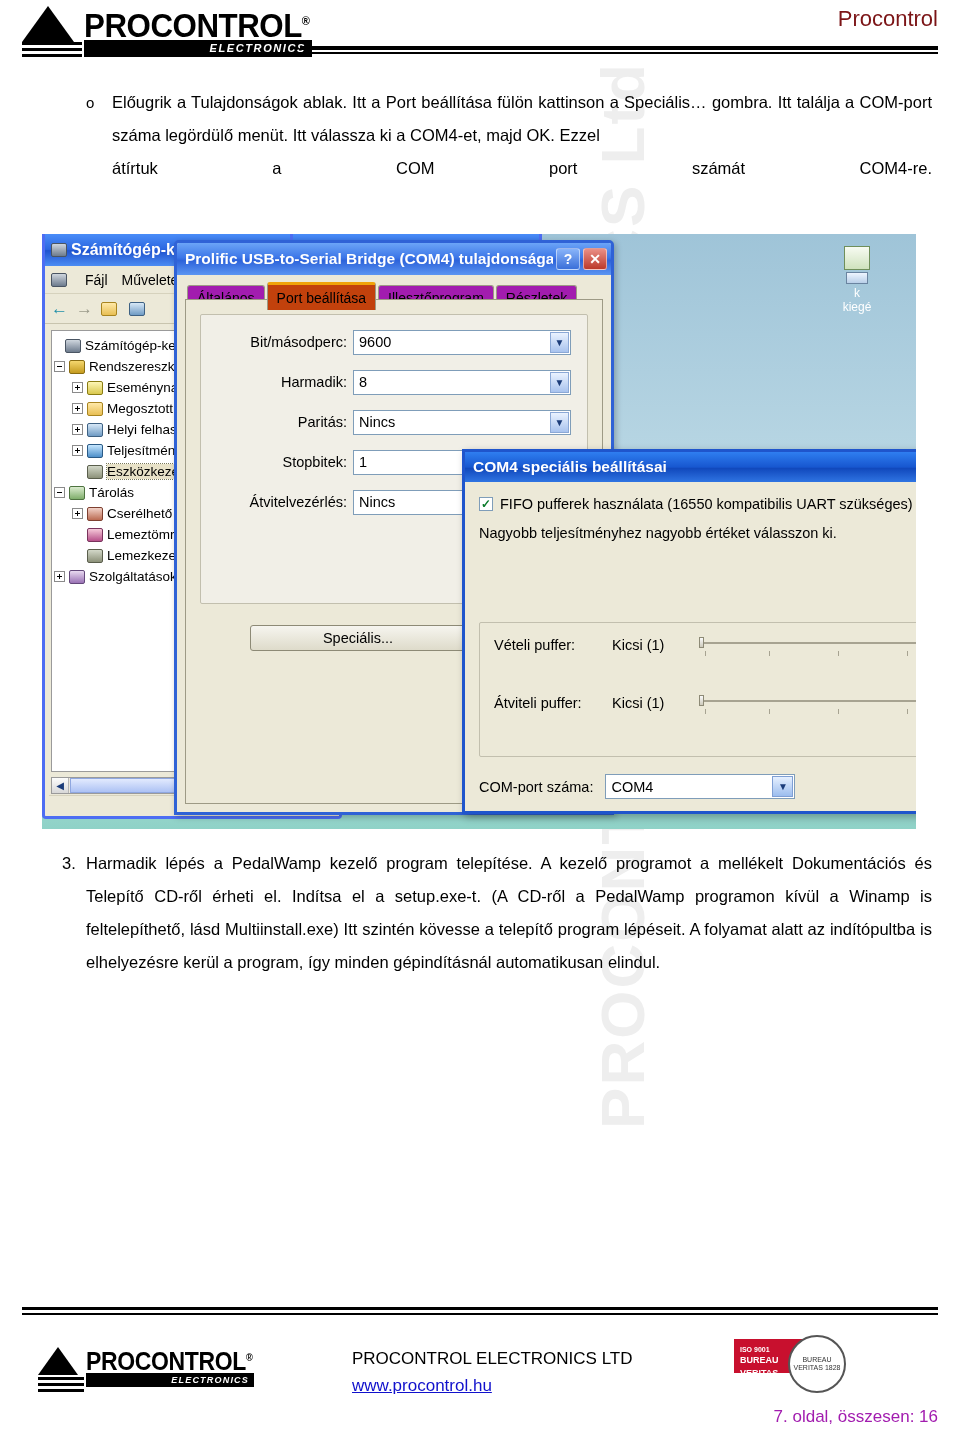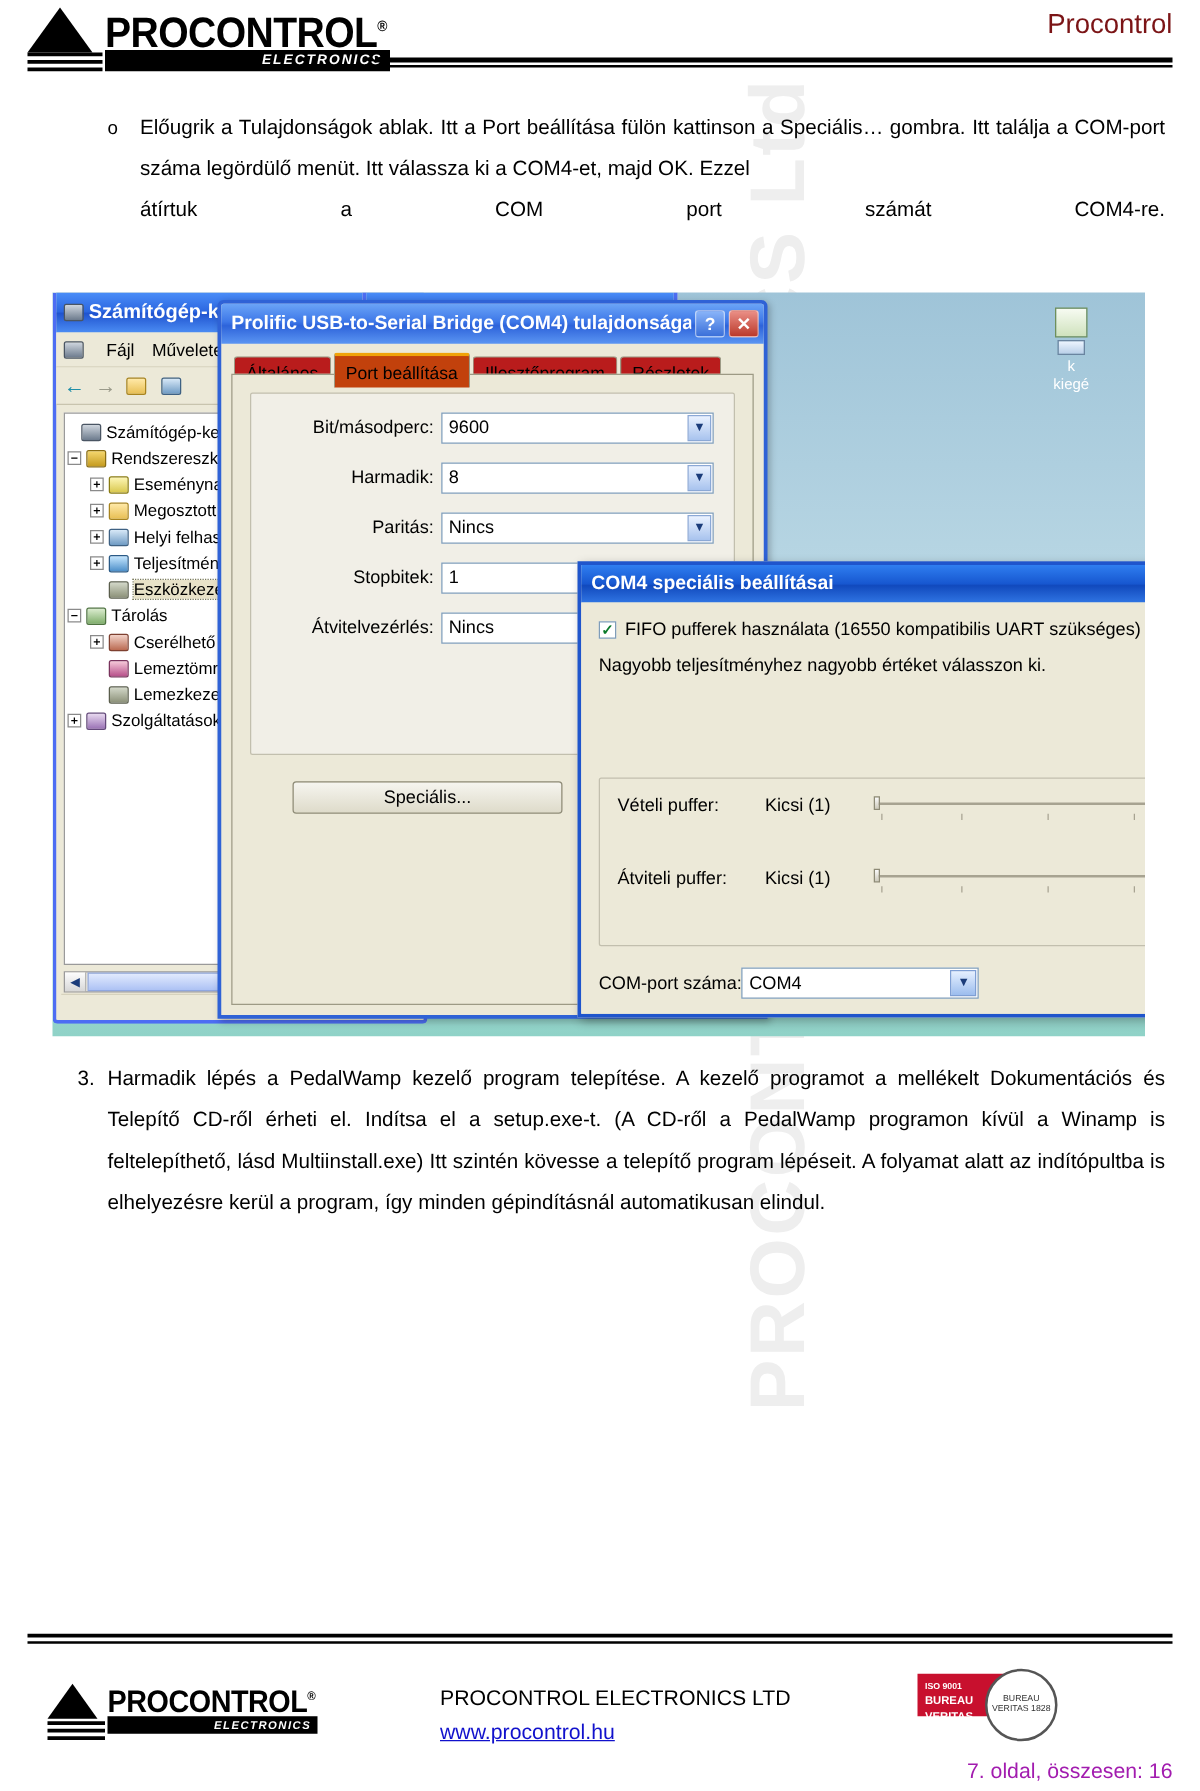--- a/index.html
+++ b/index.html
@@ -370,21 +370,21 @@
   .prop-tabs {
     display:flex; align-items:flex-end;
     padding: 10px 0 0 10px;
     height: 34px;
     gap: 2px;
   }
   .tab {
     height: 24px;
     padding: 0 9px;
     font-size: 14px;
-    background: #b91c1c;
+    background: #a21caf;
     border: 1px solid #9d9a85;
     border-bottom: none;
     border-radius: 3px 3px 0 0;
     display:flex; align-items:center;
     color: #000;
     white-space: nowrap;
   }
   .tab.active {
     height: 28px;
     background: #c2410c;
@@ -428,21 +428,21 @@
   }
   .fcombo .arrow {
     position:absolute; right:1px; top:1px; width:19px; height:21px;
     background: linear-gradient(180deg,#eaf2ff,#a8c3ee);
     border:1px solid #8ba8d6;
     display:flex;align-items:center;justify-content:center;
     color:#1b3c7a; font-size:10px;
   }
   .btn-row {
     position:absolute; left:0; right:14px; top: 325px;
-    display:flex; justify-content:flex-end; gap:26px;
+    display:flex; justify-content:flex-end; gap:10px;
     padding-left: 20px;
   }
   .winbtn {
     height: 26px;
     min-width: 112px;
     background: linear-gradient(180deg,#f6f5ef,#dedbca);
     border:1px solid #8d8a76;
     border-radius:3px;
     display:flex;align-items:center;justify-content:center;
     font-size:14.5px; color:#000;
@@ -486,21 +486,21 @@
   .slider { flex:1; position:relative; height: 30px; margin-right: 8px; }
   .slider .track { position:absolute; left:0; right:0; top:5px; height:2px; background:#a7a391; }
   .slider .ticks { position:absolute; left:0; right:0; top:14px; height:6px; }
   .slider .ticks i { position:absolute; top:0; width:1px; height:5px; background:#a7a391; }
   .slider .knob {
     position:absolute; left:-1px; top:0px; width:5px; height:11px;
     background:linear-gradient(180deg,#fafafa,#cdcabb); border:1px solid #8d8a76;
   }
   .adv-bottom {
     position:absolute; left:14px; top:292px;
-    display:flex; align-items:center; 
+    display:flex; align-items:center; gap:12px;
     font-size:14.5px;
     justify-content:space-between;
   }
   .adv-combo {
     width: 190px; height: 25px; background:#fff; border:1px solid #7f9db9;
     display:flex; align-items:center; padding-left:5px; position:relative; font-size:14.5px;
   }
   .adv-combo .arrow {
     position:absolute; right:1px; top:1px; width:21px; height:21px;
     background: linear-gradient(180deg,#e6f0ff,#9cbdee);

